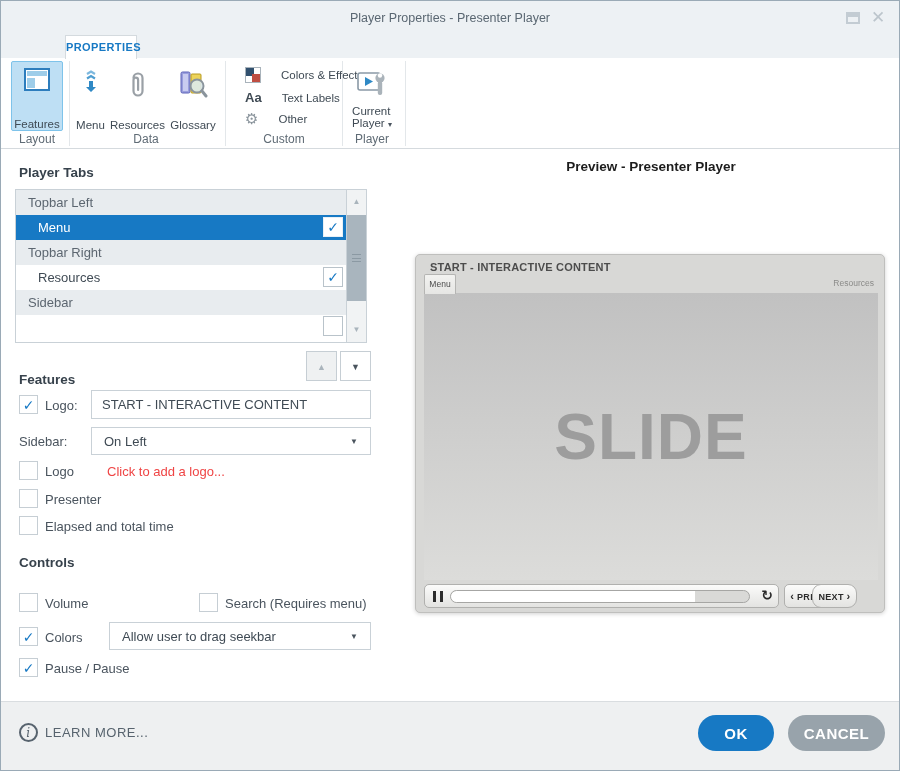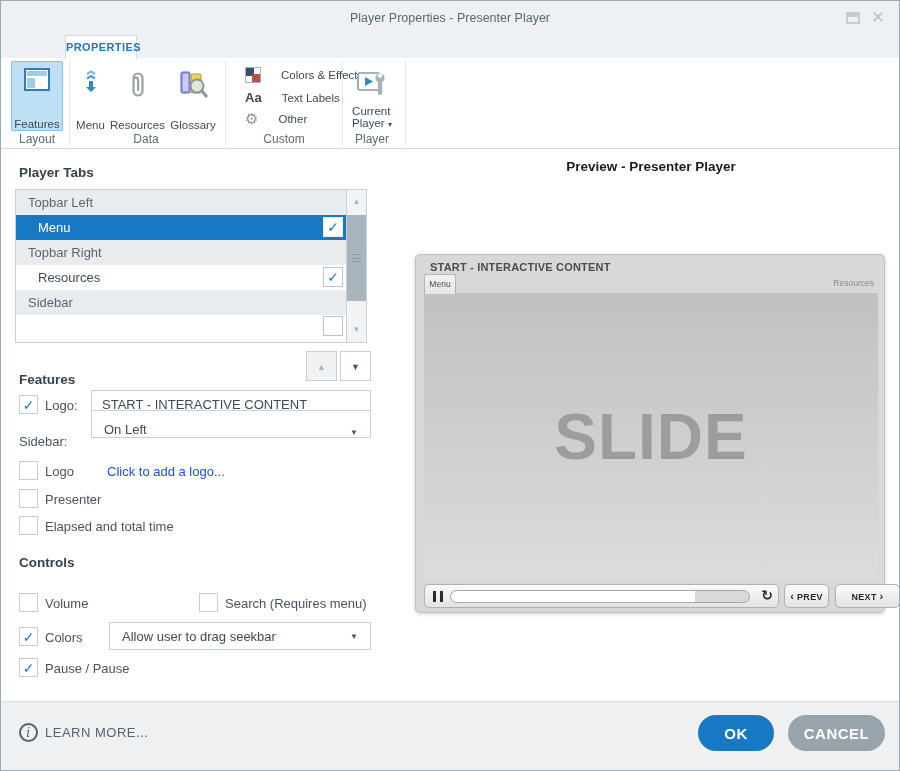--- a/index.html
+++ b/index.html
@@ -82,21 +82,21 @@
            text-align:center; line-height:30px; font-size:9px; cursor:pointer; }
   .mv-up { left:305px; background:#eff1f2; color:#aab4bc; }
   .mv-down { left:339px; background:#fff; color:#4a545e; }
 
   .cb { position:absolute; width:19px; height:19px; border:1px solid #c6ced4; background:#fff;
         display:flex; align-items:center; justify-content:center; cursor:pointer; }
   .cb .mark { display:none; }
   .cb.checked .mark { display:block; }
 
   .flabel { position:absolute; font-size:13px; color:#4a545e; white-space:nowrap; }
-  .hint { color:#1d4ed8; }
+  .hint { color:#ef4444; }
 
   .tinput { position:absolute; left:90px; top:389px; width:280px; height:29px;
             border:1px solid #c9d1d7; padding:0 10px; font-size:13px; color:#3f4a54;
             font-family:"Liberation Sans","DejaVu Sans",sans-serif; background:#fff; }
   .select { position:absolute; background:#fff; border:1px solid #c9d1d7; display:flex;
             align-items:center; justify-content:space-between; padding:0 12px;
             font-size:13px; color:#3f4a54; cursor:pointer; }
 
   
   .pv-title { position:absolute; left:415px; top:158px; width:470px; text-align:center;
@@ -281,21 +281,21 @@
 
   <div class="sec-title" style="left:18px; top:371px;">Features</div>
 
   <span class="cb checked" style="left:18px; top:394px;">
       <span class="mark"></span>
     </span>
   <span class="flabel" style="left:44px; top:397px;">Logo:</span>
   <input class="tinput" type="text" value="START - INTERACTIVE CONTENT" style="">
 
   <span class="flabel" style="left:18px; top:433px;">Sidebar:</span>
-  <div class="select" style="left:90px; top:409px; width:280px; height:28px;align-items:flex-end;">
+  <div class="select" style="left:90px; top:426px; width:280px; height:28px;">
     <span>On Left</span>
     <span class="caret">▼</span>
   </div>
 
   <span class="cb" style="left:18px; top:460px;"></span>
   <span class="flabel" style="left:44px; top:463px;">Logo</span>
   <span class="flabel hint" style="left:106px; top:463px;">Click to add a logo...</span>
 
   <span class="cb" style="left:18px; top:488px;"></span>
   <span class="flabel" style="left:44px; top:491px;">Presenter</span>
@@ -340,21 +340,21 @@
       <span class="pause-ico"></span>
       <div class="seektrack">
         <div class="seekfill" style="width:82%"></div>
       </div>
       <span class="replay-ico">↻</span>
     </div>
     <div class="nav-btn pill" style="left:368px; width:45px;">
       <span class="chev">‹</span>
       <span>PREV</span>
     </div>
-    <div class="nav-btn pill" style="left:419px; width:65px;">
+    <div class="nav-btn pill" style="left:396px; width:45px;border-radius:9px;">
       <span>NEXT</span>
       <span class="chev">›</span>
     </div>
   </div>
 
   <div class="footer">
     <div class="learn">
       <span class="info-ico">i</span>
       <span>LEARN MORE...</span>
     </div>

